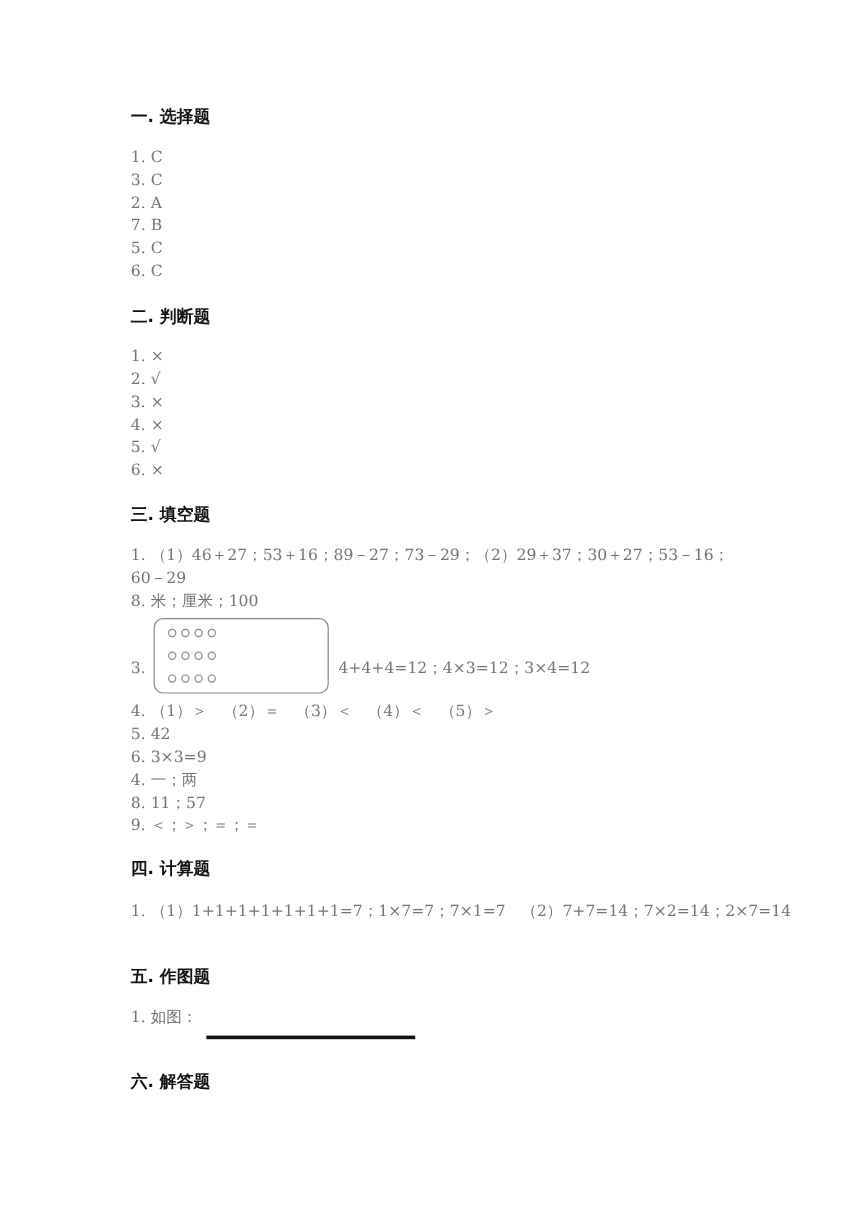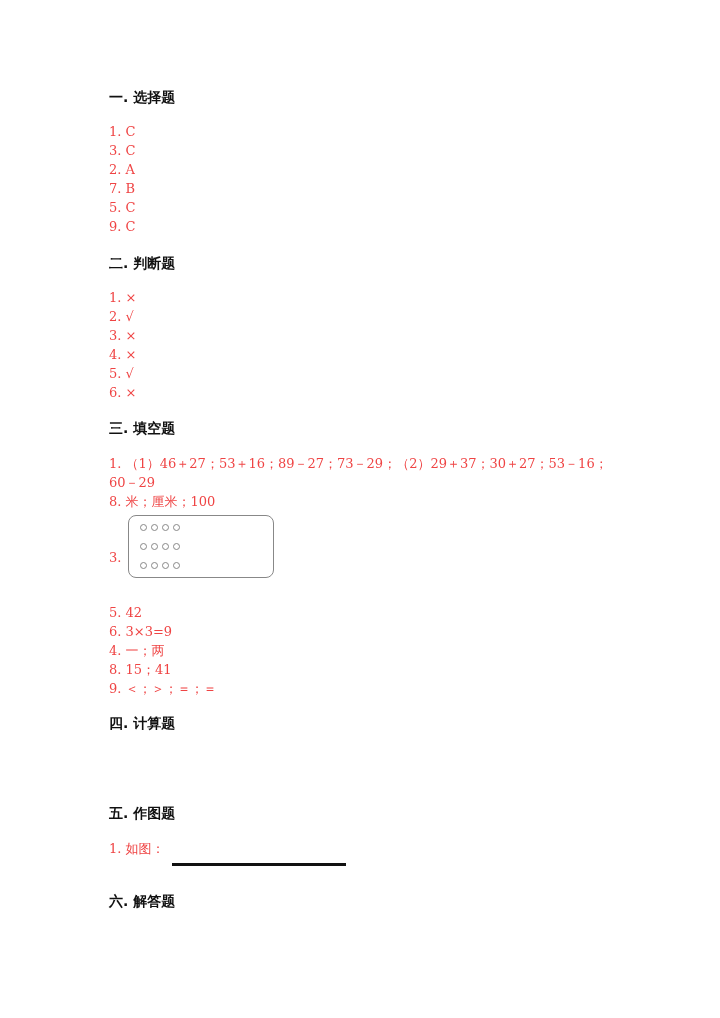--- a/index.html
+++ b/index.html
@@ -27,21 +27,21 @@
       font-weight: bold;
       font-size: 14px;
       color: #111111;
       white-space: nowrap;
     }
     .line {
       position: absolute;
       left: 109px;
       font-size: 13px;
       line-height: 19px;
-      color: #ef4444;
+      color: #737373;
       white-space: nowrap;
     }
     .dot-box {
       position: absolute;
       left: 128px;
       top: 515px;
       width: 146px;
       height: 63px;
       border: 1.5px solid #888888;
       border-radius: 8px;
@@ -73,21 +73,21 @@
 <body>
 
 <div class="page">
 
   <div class="heading" style="top:89px">一. 选择题</div>
   <div class="line" style="top:122px">1. C</div>
   <div class="line" style="top:141px">3. C</div>
   <div class="line" style="top:160px">2. A</div>
   <div class="line" style="top:179px">7. B</div>
   <div class="line" style="top:198px">5. C</div>
-  <div class="line" style="top:217px">9. C</div>
+  <div class="line" style="top:217px">6. C</div>
 
   <div class="heading" style="top:255px">二. 判断题</div>
   <div class="line" style="top:288px">1. ×</div>
   <div class="line" style="top:307px">2. √</div>
   <div class="line" style="top:326px">3. ×</div>
   <div class="line" style="top:345px">4. ×</div>
   <div class="line" style="top:364px">5. √</div>
   <div class="line" style="top:383px">6. ×</div>
 
   <div class="heading" style="top:420px">三. 填空题</div>
@@ -109,28 +109,31 @@
       <span class="dot"></span>
       <span class="dot"></span>
     </div>
     <div class="dot-row" style="top:46px">
       <span class="dot"></span>
       <span class="dot"></span>
       <span class="dot"></span>
       <span class="dot"></span>
     </div>
   </div>
+  <div class="line" style="top:548px; left:282px">4+4+4=12；4×3=12；3×4=12</div>
 
+  <div class="line" style="top:584px">4. （1）＞　（2）＝　（3）＜　（4）＜　（5）＞</div>
   <div class="line" style="top:603px">5. 42</div>
   <div class="line" style="top:622px">6. 3×3=9</div>
   <div class="line" style="top:641px">4. 一；两</div>
-  <div class="line" style="top:660px">8. 15；41</div>
+  <div class="line" style="top:660px">8. 11；57</div>
   <div class="line" style="top:679px">9. ＜；＞；＝；＝</div>
 
   <div class="heading" style="top:715px">四. 计算题</div>
+  <div class="line" style="top:750px">1. （1）1+1+1+1+1+1+1=7；1×7=7；7×1=7　（2）7+7=14；7×2=14；2×7=14</div>
 
   <div class="heading" style="top:805px">五. 作图题</div>
   <div class="line" style="top:839px">1. 如图：</div>
   <div class="draw-line"></div>
 
   <div class="heading" style="top:893px">六. 解答题</div>
 
 </div>
 
 </body></html>

